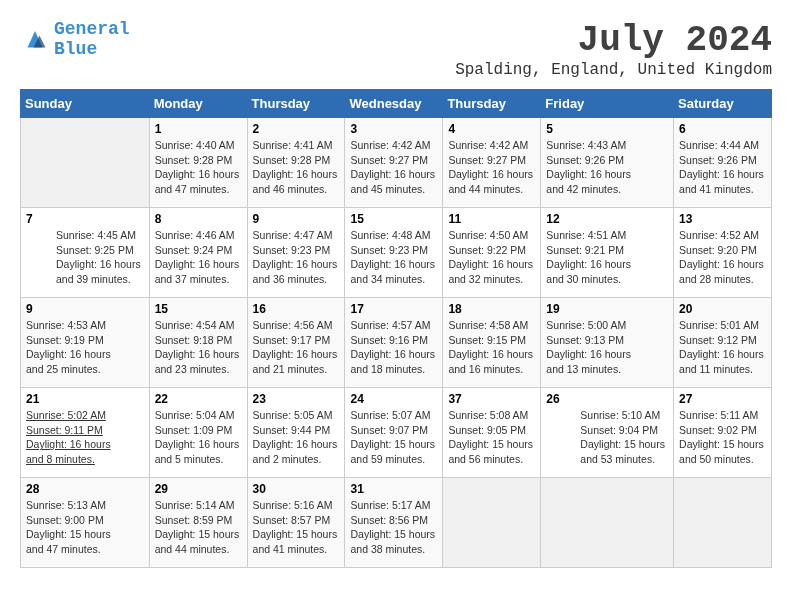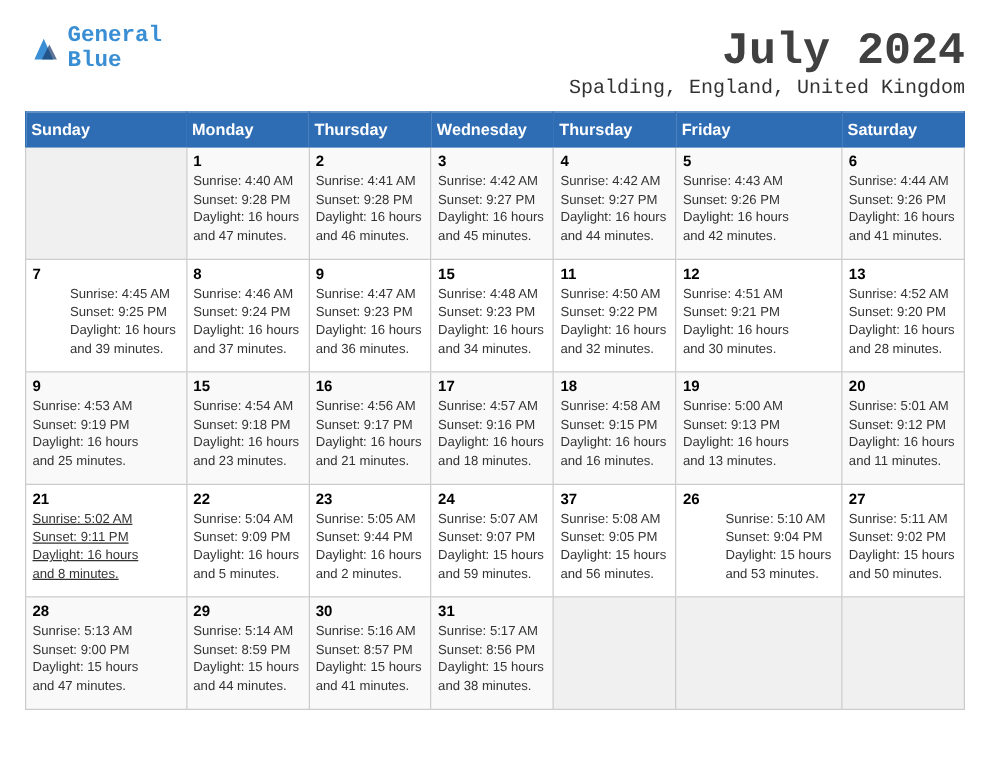--- a/index.html
+++ b/index.html
@@ -277,21 +277,21 @@
         <td>
           <span class="day-number">21</span>
           <div class="day-info" style="white-space: pre-line; text-decoration: underline;">Sunrise: 5:02 AM
 Sunset: 9:11 PM
 Daylight: 16 hours
 and 8 minutes.</div>
         </td>
         <td>
           <span class="day-number">22</span>
           <div class="day-info" style="white-space: pre-line;">Sunrise: 5:04 AM
-Sunset: 9:09 PM
+Sunset: 1:09 PM
 Daylight: 16 hours
 and 5 minutes.</div>
         </td>
         <td>
           <span class="day-number">23</span>
           <div class="day-info" style="white-space: pre-line;">Sunrise: 5:05 AM
 Sunset: 9:44 PM
 Daylight: 16 hours
 and 2 minutes.</div>
         </td>

